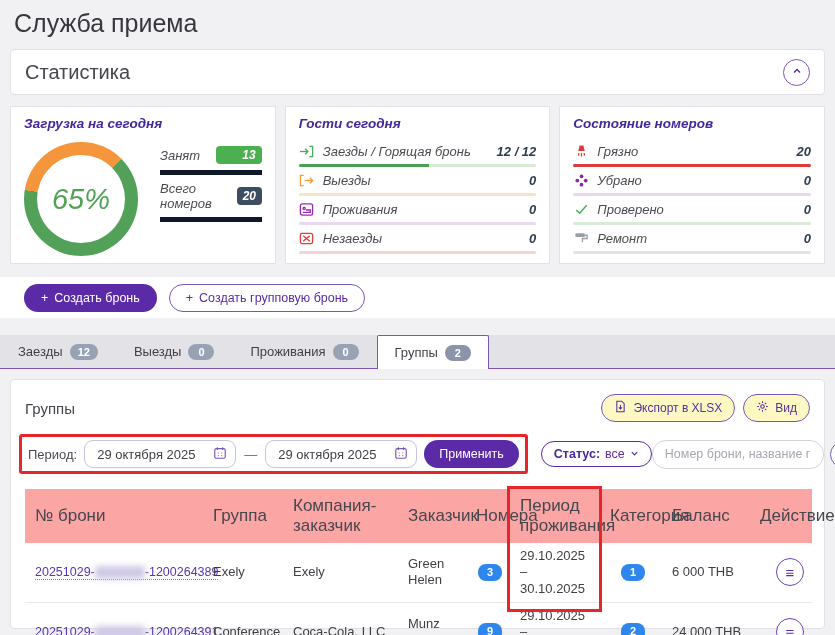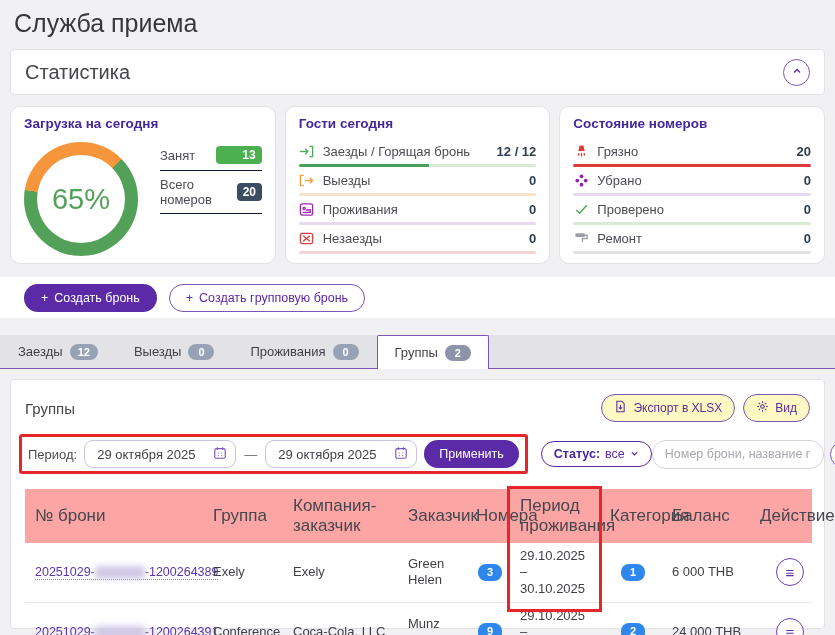--- a/index.html
+++ b/index.html
@@ -32,40 +32,41 @@
   .circle-btn {
     width: 27px; height: 27px; border-radius: 50%;
     border: 1px solid #7a56b8; background: #fff;
     display: flex; align-items: center; justify-content: center;
     cursor: pointer; color: #5b2aa7; flex: none;
   }
   
   .cards { display: flex; gap: 9px; margin: 11px 10px 0; }
   .card {
     flex: 1; height: 158px; background: #fff;
-    border: 1px solid #e2e2e6; border-radius: 10px;
+    border: 1px solid #e2e2e6; border-radius: 1px;
     padding: 9px 13px 0;
+    font-style: italic;
   }
   .card-title { font-size: 13.5px; font-weight: bold; color: #44279b; margin-bottom: 7px; }
   .occupancy-body { display: flex; gap: 22px; align-items: flex-start; }
   .donut {
     position: relative; width: 114px; height: 114px; margin-top: 4px;
     border-radius: 50%;
     background: conic-gradient(from 45deg, #53a158 0 65%, #f5953c 0);
   }
   .donut::after { content:""; position:absolute; inset:13px; background:#fff; border-radius:50%; }
   .donut-label {
     position: absolute; inset: 0; z-index: 1;
     display: flex; align-items: center; justify-content: center;
     font-size: 29px; color: #53a158;
   }
   .legend { flex: 1; padding-top: 2px; }
   .legend-row {
     display: flex; align-items: center; justify-content: space-between;
-    padding: 6px 0; border-bottom: 1px solid #0f172a;
+    padding: 6px 0; border-bottom: 5px solid #0f172a;
   }
   .legend-label { font-size: 13px; color: #4b4b52; }
   .num-badge {
     min-width: 25px; padding: 2px 6px; border-radius: 4px;
     color: #fff; font-size: 12px; font-weight: bold; text-align: center;
   }
   .badge-green { background: #4caf50; padding-left: 26px; }
   .badge-orange { background: #f79b38; }
   .badge-navy { background: #3c4d61; }
   .stat-row { display: flex; align-items: center; gap: 8px; padding: 6px 0 5px; }

